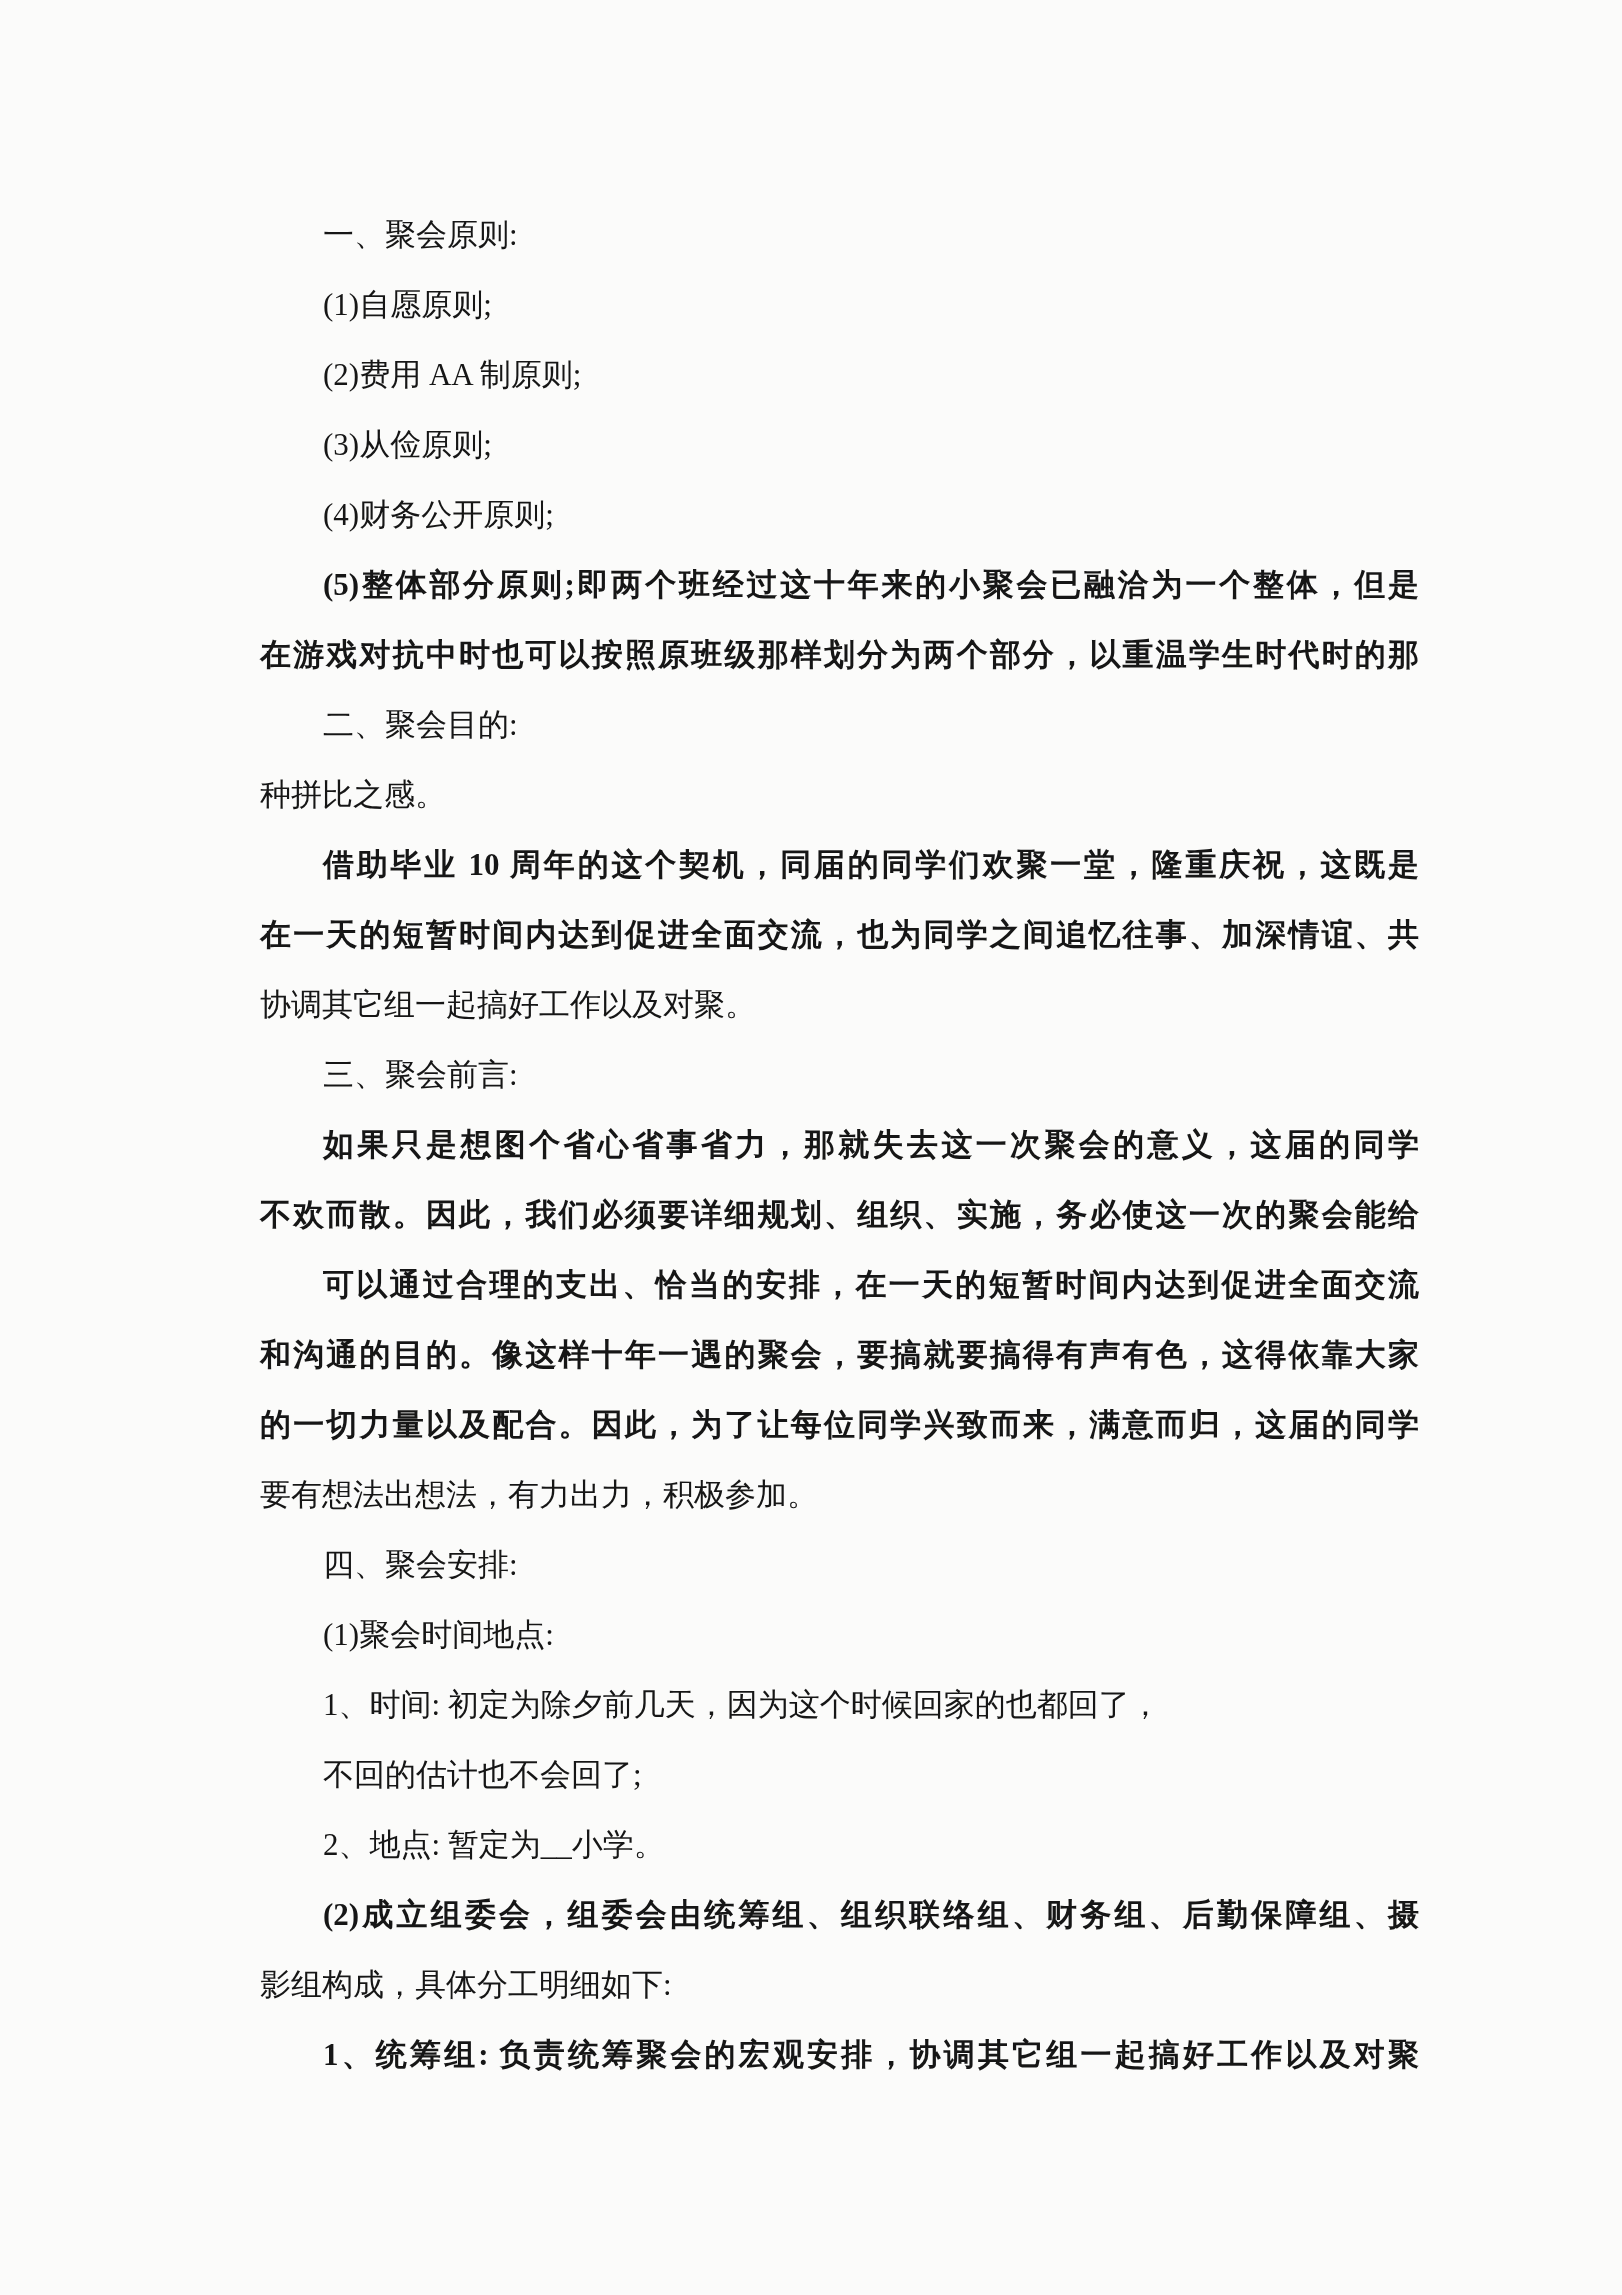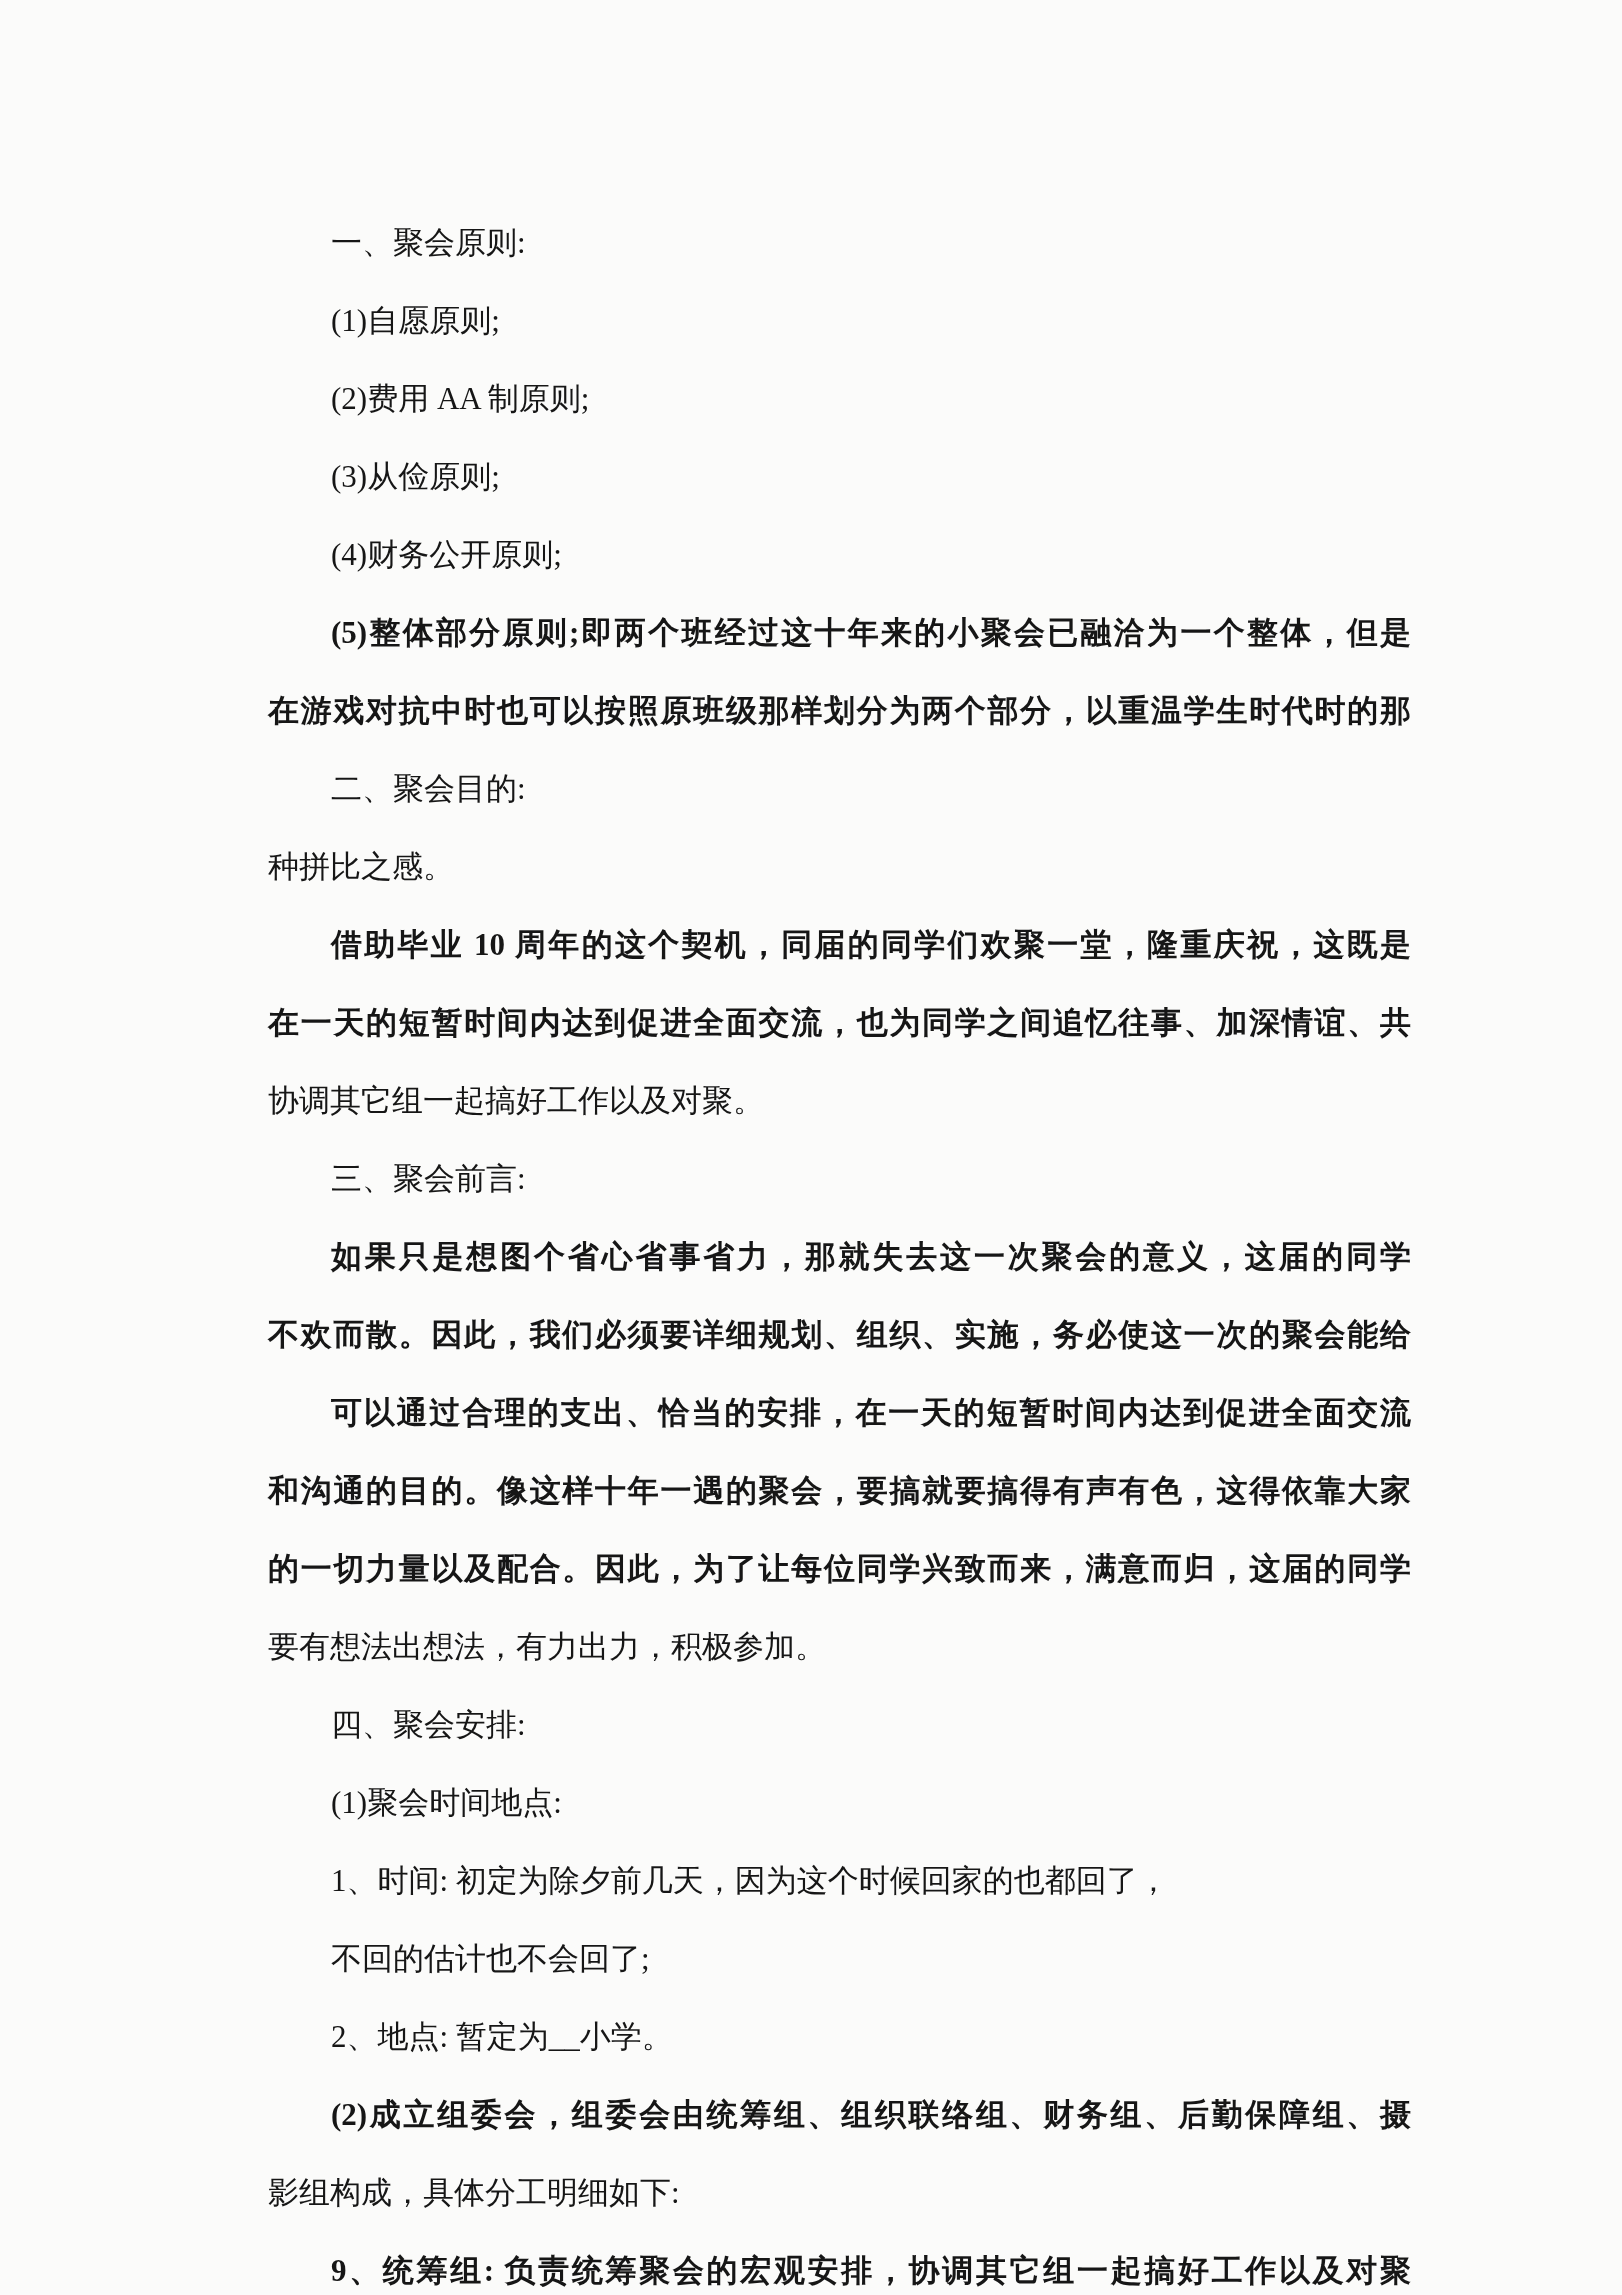--- a/index.html
+++ b/index.html
@@ -13,21 +13,21 @@
     position: relative;
     font-family: "Liberation Serif", "DejaVu Serif", serif;
   }
   .doc-body {
     position: absolute;
     left: 252px;
     top: 196px;
     width: 1175px;
   }
   .line {
-    margin: 16px;
+    margin: 8px;
     padding: 0;
     height: 62px;
     line-height: 62px;
     font-size: 31px;
     color: #161616;
     white-space: nowrap;
     text-align: left;
     font-weight: 400;
   }
   .line.indent {
@@ -62,15 +62,15 @@
     <p class="line fill">和沟通的目的。像这样十年一遇的聚会，要搞就要搞得有声有色，这得依靠大家</p>
     <p class="line fill">的一切力量以及配合。因此，为了让每位同学兴致而来，满意而归，这届的同学</p>
     <p class="line">要有想法出想法，有力出力，积极参加。</p>
     <p class="line indent">四、聚会安排:</p>
     <p class="line indent">(1)聚会时间地点:</p>
     <p class="line indent">1、时间: 初定为除夕前几天，因为这个时候回家的也都回了，</p>
     <p class="line indent">不回的估计也不会回了;</p>
     <p class="line indent">2、地点: 暂定为__小学。</p>
     <p class="line indent fill">(2)成立组委会，组委会由统筹组、组织联络组、财务组、后勤保障组、摄</p>
     <p class="line">影组构成，具体分工明细如下:</p>
-    <p class="line indent fill">9、统筹组: 负责统筹聚会的宏观安排，协调其它组一起搞好工作以及对聚</p>
+    <p class="line indent fill">1、统筹组: 负责统筹聚会的宏观安排，协调其它组一起搞好工作以及对聚</p>
   </div>
 
 
 </body></html>

